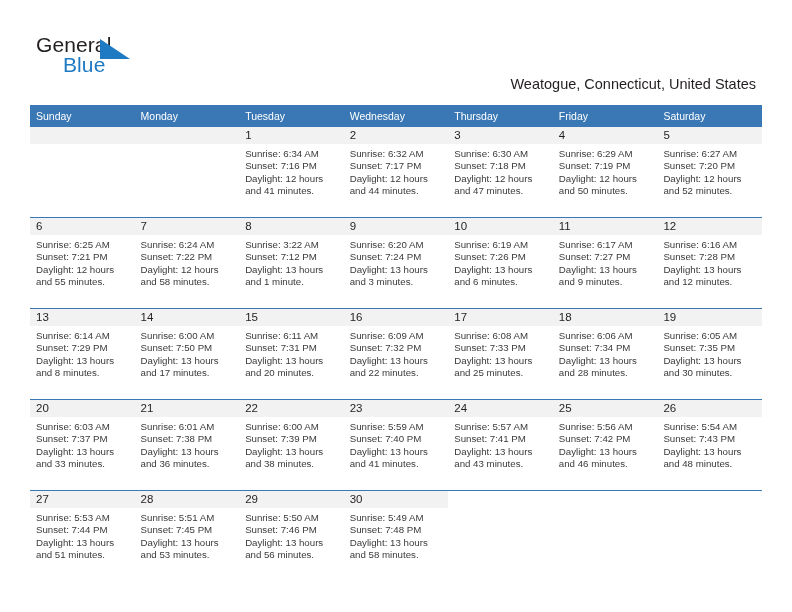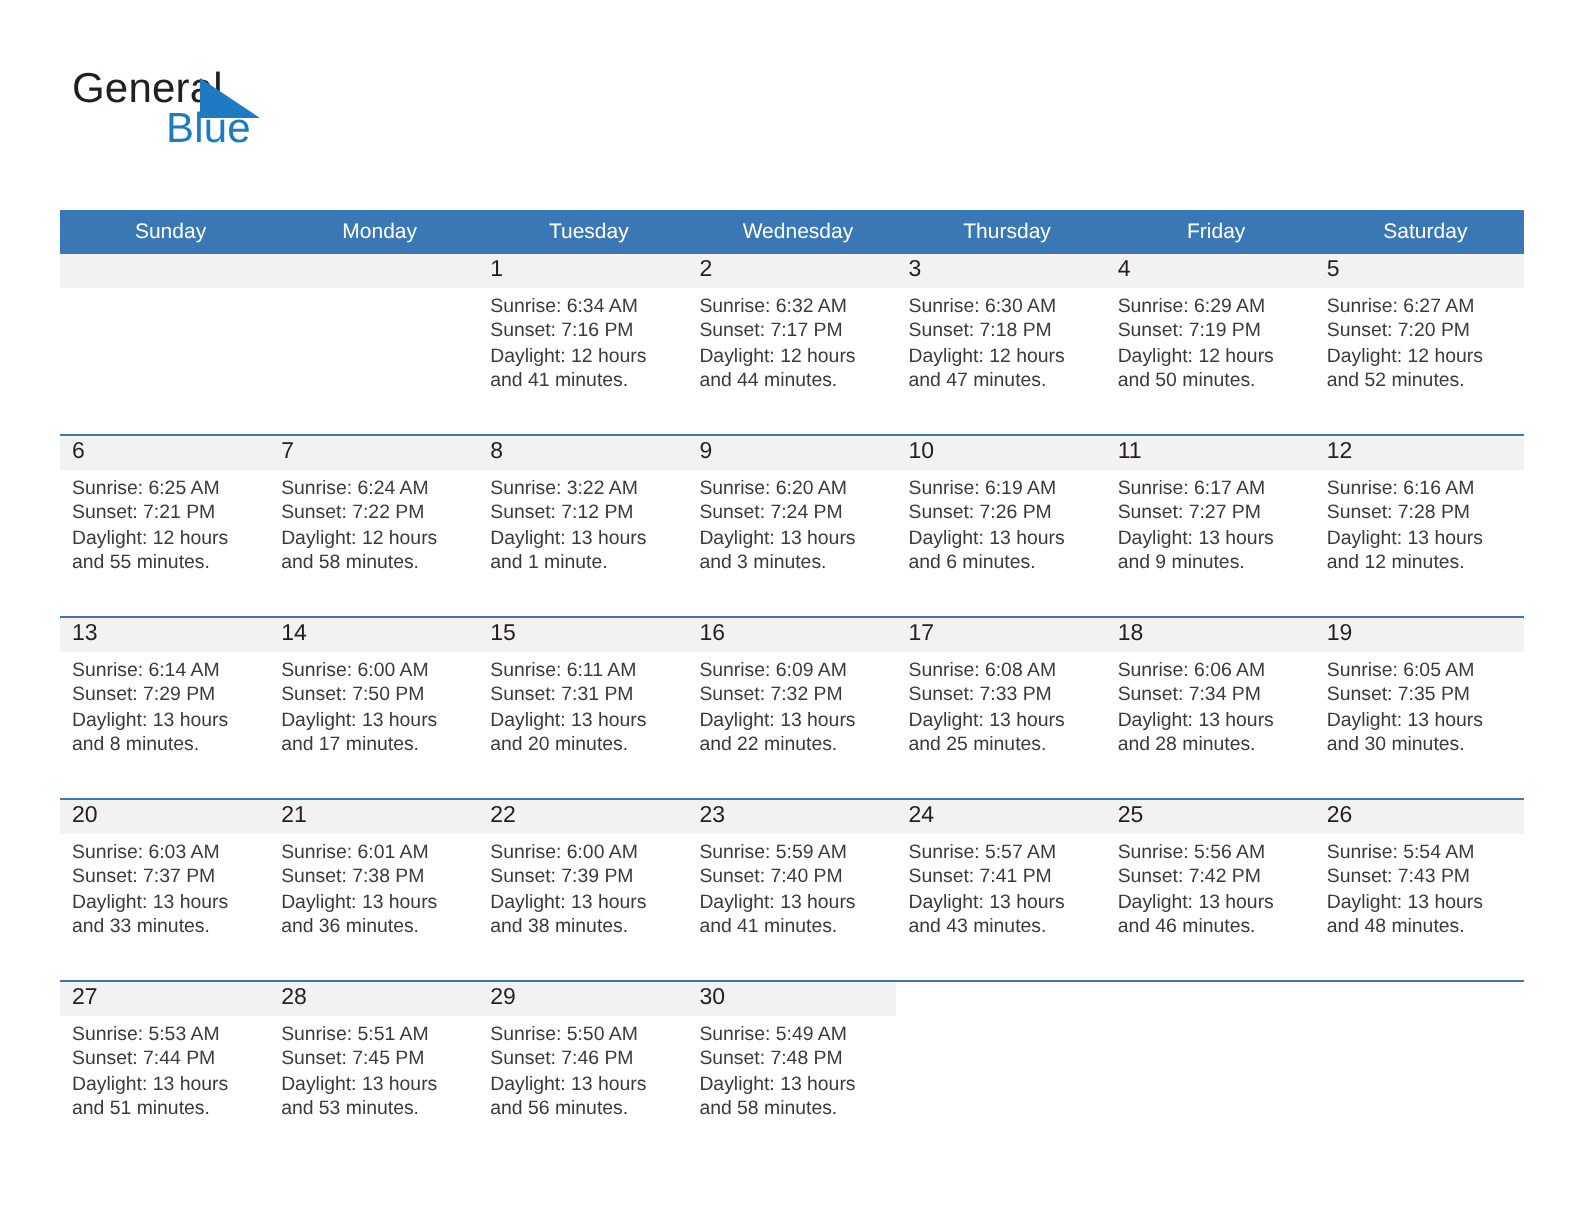--- a/index.html
+++ b/index.html
@@ -53,21 +53,20 @@
     height: 20px;
   }
   .logo-blue {
     position: absolute;
     left: 27px;
     top: 20px;
     font-size: 21px;
     letter-spacing: 0.1px;
     color: #1f7ac4;
     line-height: 24px;
-    margin-left: 20px;
   }
 
   .title {
     position: absolute;
     right: 36px;
     top: 34px;
     font-size: 25px;
     color: #231f20;
     text-align: right;
     white-space: nowrap;
@@ -89,21 +88,21 @@
     top: 105px;
     width: 732px;
     border-collapse: collapse;
     table-layout: fixed;
   }
   .calendar th {
     background: #3a78b5;
     color: #ffffff;
     font-size: 10.5px;
     font-weight: normal;
-    text-align: center;
+    text-align: left;
     padding: 5px 0 5px 6px;
     height: 11px;
     vertical-align: middle;
   }
   .calendar td {
     vertical-align: top;
     padding: 0;
     height: 90px;
     border-top: 1px solid #3a78b5;
   }
@@ -147,20 +146,21 @@
   <div class="header">
 
     <div class="logo">
       <span class="logo-general">General</span>
       <svg class="logo-flag" viewBox="0 0 30 20">
         <polygon points="0,0 30,20 0,20" fill="#1f7ac4"></polygon>
       </svg>
       <span class="logo-blue">Blue</span>
     </div>
 
+    <div class="subtitle">Weatogue, Connecticut, United States</div>
   </div>
 
   <table class="calendar">
     <thead>
       <tr>
         <th>Sunday</th>
         <th>Monday</th>
         <th>Tuesday</th>
         <th>Wednesday</th>
         <th>Thursday</th>

